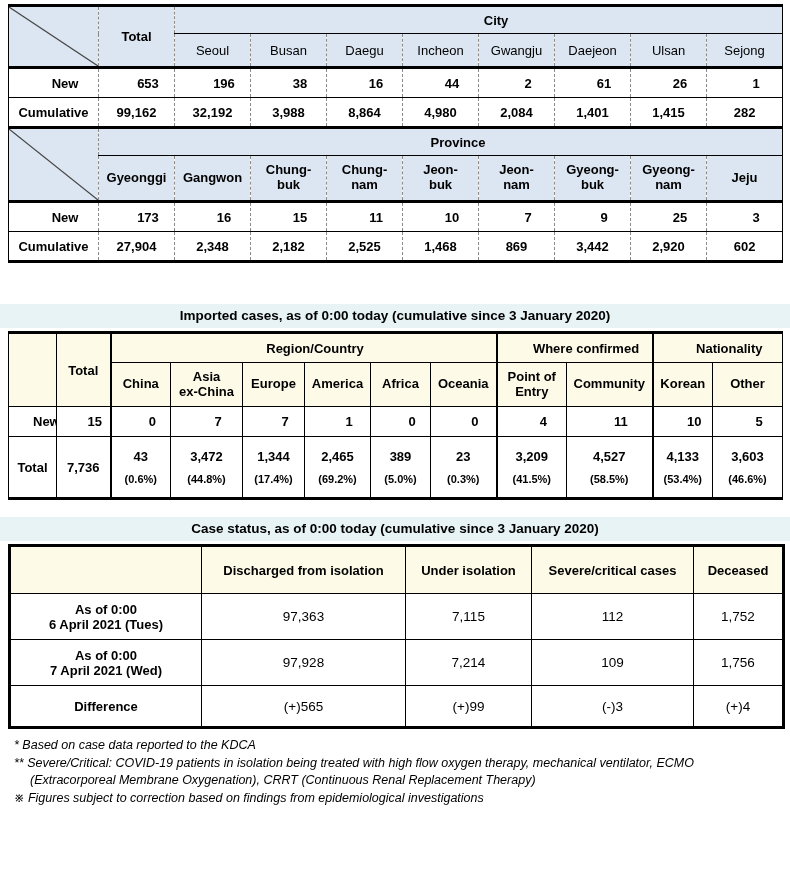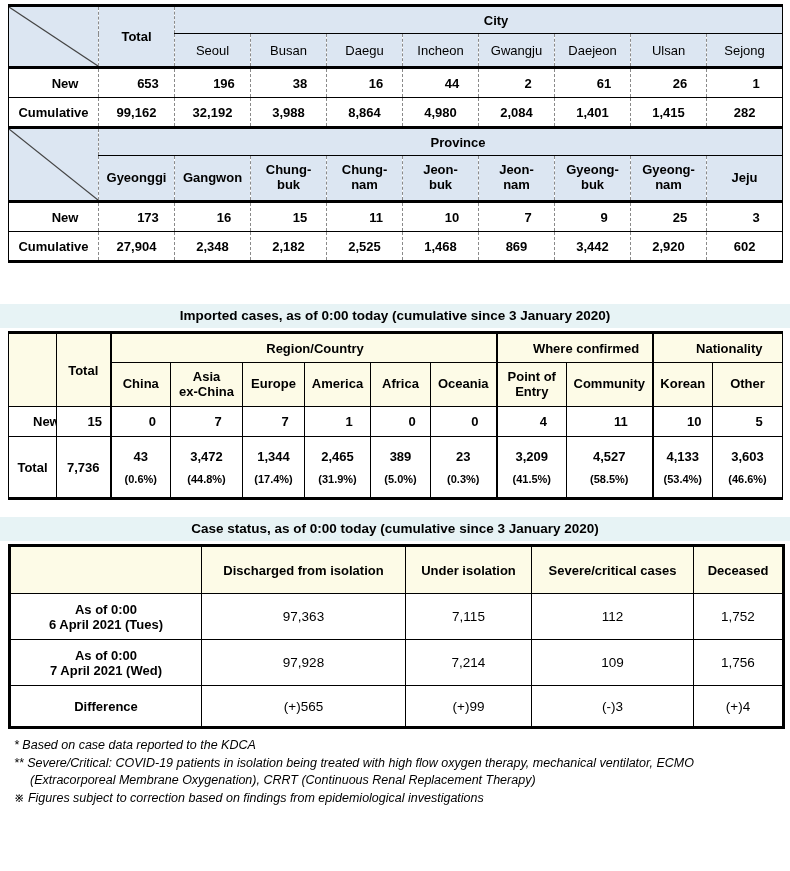--- a/index.html
+++ b/index.html
@@ -230,21 +230,21 @@
       <td class="b">
         <div class="valtop">3,472</div>
         <div class="pct">(44.8%)</div>
       </td>
       <td class="b">
         <div class="valtop">1,344</div>
         <div class="pct">(17.4%)</div>
       </td>
       <td class="b">
         <div class="valtop">2,465</div>
-        <div class="pct">(31.9%)</div>
+        <div class="pct">(69.2%)</div>
       </td>
       <td class="b">
         <div class="valtop">389</div>
         <div class="pct">(5.0%)</div>
       </td>
       <td class="b">
         <div class="valtop">23</div>
         <div class="pct">(0.3%)</div>
       </td>
       <td class="b gl">

